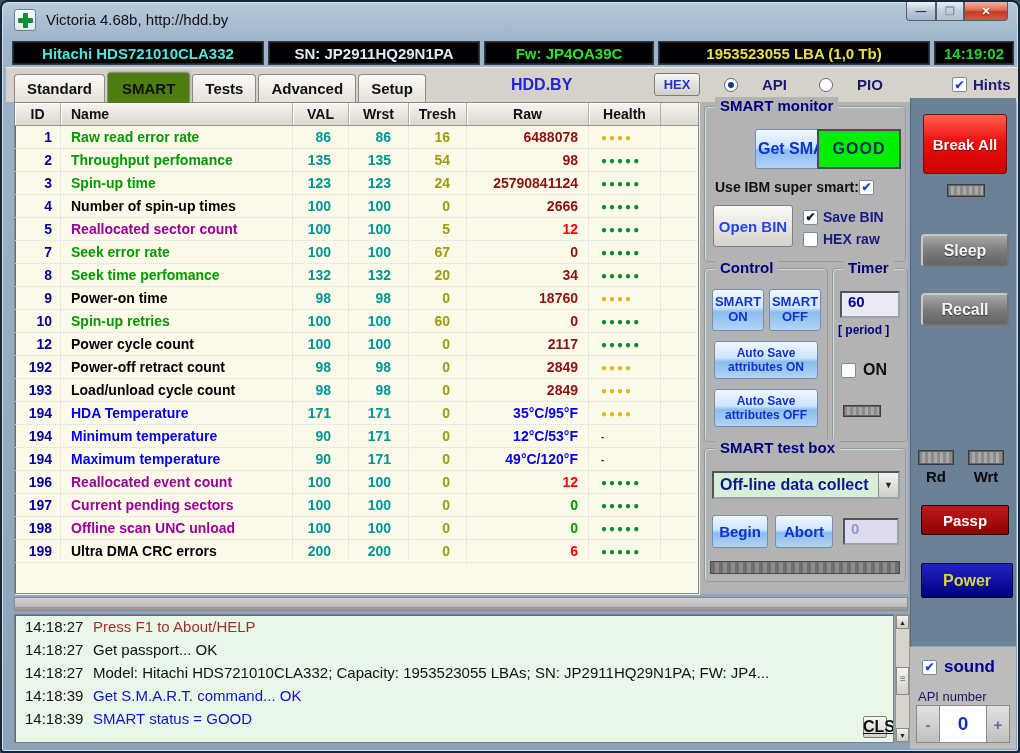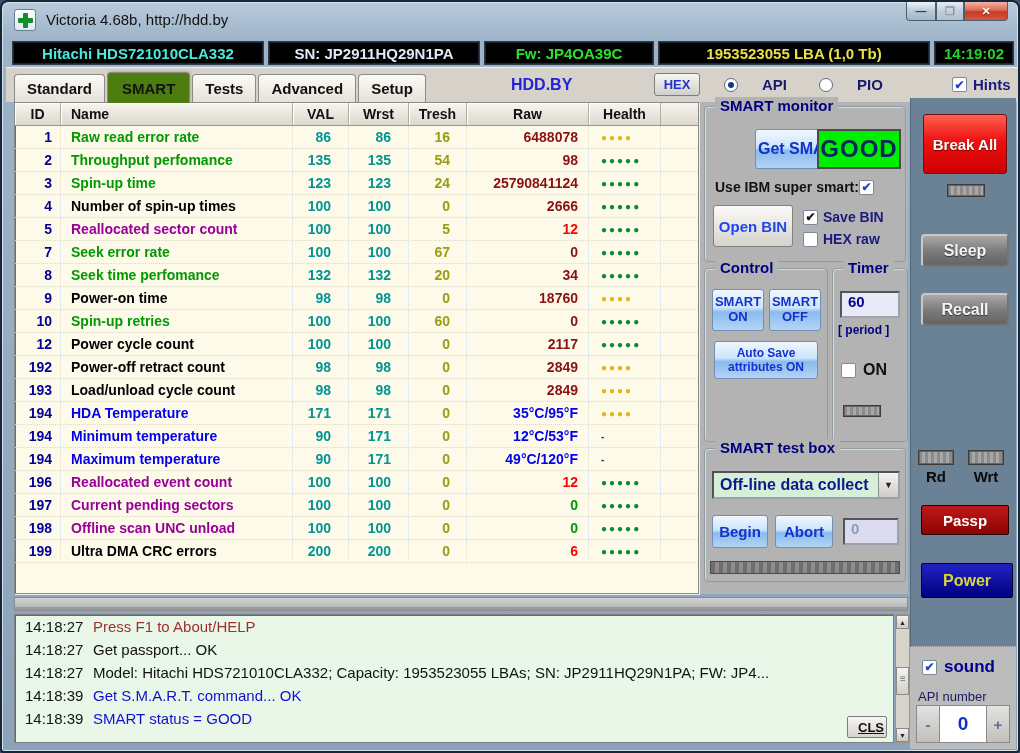--- a/index.html
+++ b/index.html
@@ -103,21 +103,21 @@
 
   .btn-blue { background:linear-gradient(#f0f7ff 0%, #cde4fa 45%, #8abbee 55%, #b3d4f4 100%);
     border:1px solid #6f90b4; border-radius:3px; color:#1133cc; font-weight:bold;
     display:flex; align-items:center; justify-content:center; text-align:center; }
   .btn-gray { background:linear-gradient(#fafaf8,#d6d3cc); border:1px solid #808080; border-radius:3px;
     color:#2244ee; font-weight:bold; display:flex; align-items:center; justify-content:center; }
 
   .get-smart { position:absolute; left:10px; top:22px; width:94px; height:40px; font-size:16px;margin-left:40px; }
   .good-box { position:absolute; left:112px; top:22px; width:84px; height:40px; background:#00ef00;
     border:2px solid #4c4c4c; display:flex; align-items:center; justify-content:center;
-    font-size:24px; font-weight:bold; color:#06275a; letter-spacing:1px; }
+    font-size:16px; font-weight:bold; color:#06275a; letter-spacing:1px; }
   .ibm-row { position:absolute; left:10px; top:72px; display:flex; align-items:center; }
   .ibm-label { font-size:14px; font-weight:bold; color:#111; }
   .open-bin { position:absolute; left:8px; top:98px; width:80px; height:42px; font-size:15px; }
   .savebin-row { position:absolute; left:98px; top:102px; display:flex; align-items:center; gap:5px; }
   .hexraw-row { position:absolute; left:98px; top:124px; display:flex; align-items:center; gap:5px; }
   .mini-label { font-size:14px; font-weight:bold; color:#1a1a7e; }
 
   .smart-on  { position:absolute; left:7px;  top:20px; width:52px; height:42px; font-size:13px; line-height:1.15; }
   .smart-off { position:absolute; left:64px; top:20px; width:52px; height:42px; font-size:13px; line-height:1.15; }
   .auto-on  { position:absolute; left:9px; top:72px;  width:104px; height:38px; font-size:12px; line-height:1.2; }
@@ -188,23 +188,23 @@
   
   .progress-strip { position:absolute; left:12px; top:595px; width:894px; height:14px;
     background:linear-gradient(#d2d2d2,#b4b4b4); border:1px solid #8a8a8a;
     box-shadow:inset 0 -3px 0 #9a9a9a; }
   .log-panel { position:absolute; left:12px; top:612px; width:880px; height:129px; background:#e9f7e9;
     border:1px solid #808080; box-shadow:inset 1px 1px 0 #6a6a6a; overflow:hidden; }
   .log-line { display:flex; height:23px; align-items:center; font-size:15px; }
   .log-time { width:78px; padding-left:10px; color:#111; flex:none; }
   .log-msg { white-space:nowrap; }
   .lc-maroon{color:#a03030} .lc-black{color:#111} .lc-blue{color:#1111cc}
-  .cls-btn { position:absolute; right:6px; bottom:4px; width:40px; height:22px;
+  .cls-btn { position:absolute; right:6px; bottom:4px; width:24px; height:22px;
     background:linear-gradient(#f6f6f4,#d6d3cc); border:1px solid #7d7d7d; border-radius:2px;
-    font-size:13px; font-weight:bold; color:#111; text-decoration:underline;
+    font-size:16px; font-weight:bold; color:#111; text-decoration:underline;
     display:flex; align-items:center; justify-content:center;padding-left:8px; }
   .log-scrollbar { position:absolute; left:893px; top:612px; width:15px; height:129px; background:#d8d4cc;
     border:1px solid #9a968e; }
   .sb-arrow { position:absolute; left:0; width:13px; height:14px; background:linear-gradient(#f2f2f0,#ccc9c2);
     border:1px solid #8a8a8a; font-size:7px; color:#222; display:flex; align-items:center; justify-content:center; }
   .sb-up { top:0; } .sb-down { bottom:0; }
   .sb-thumb { position:absolute; left:0; top:52px; width:13px; height:28px;
     background:linear-gradient(#f4f4f2,#d2cfc8); border:1px solid #8a8a8a; }
   .sb-thumb::after { content:"≡"; position:absolute; left:3px; top:5px; font-size:10px; color:#777; }
 </style>
@@ -458,20 +458,21 @@
         <div class="checkbox"></div>
         <div class="mini-label">HEX raw</div>
       </div>
     </div>
 
     <div class="groupbox gb-control">
       <div class="legend">Control</div>
       <div class="btn-blue smart-on">SMART ON</div>
       <div class="btn-blue smart-off">SMART OFF</div>
       <div class="btn-blue auto-on">Auto Save attributes ON</div>
+      <div class="btn-blue auto-off">Auto Save attributes OFF</div>
     </div>
 
     <div class="groupbox gb-timer">
       <div class="legend">Timer</div>
       <div class="timer-input">60</div>
       <div class="period-label">[ period ]</div>
       <div class="timer-on-row">
         <div class="checkbox"></div>
         <div class="on-label">ON</div>
       </div>

